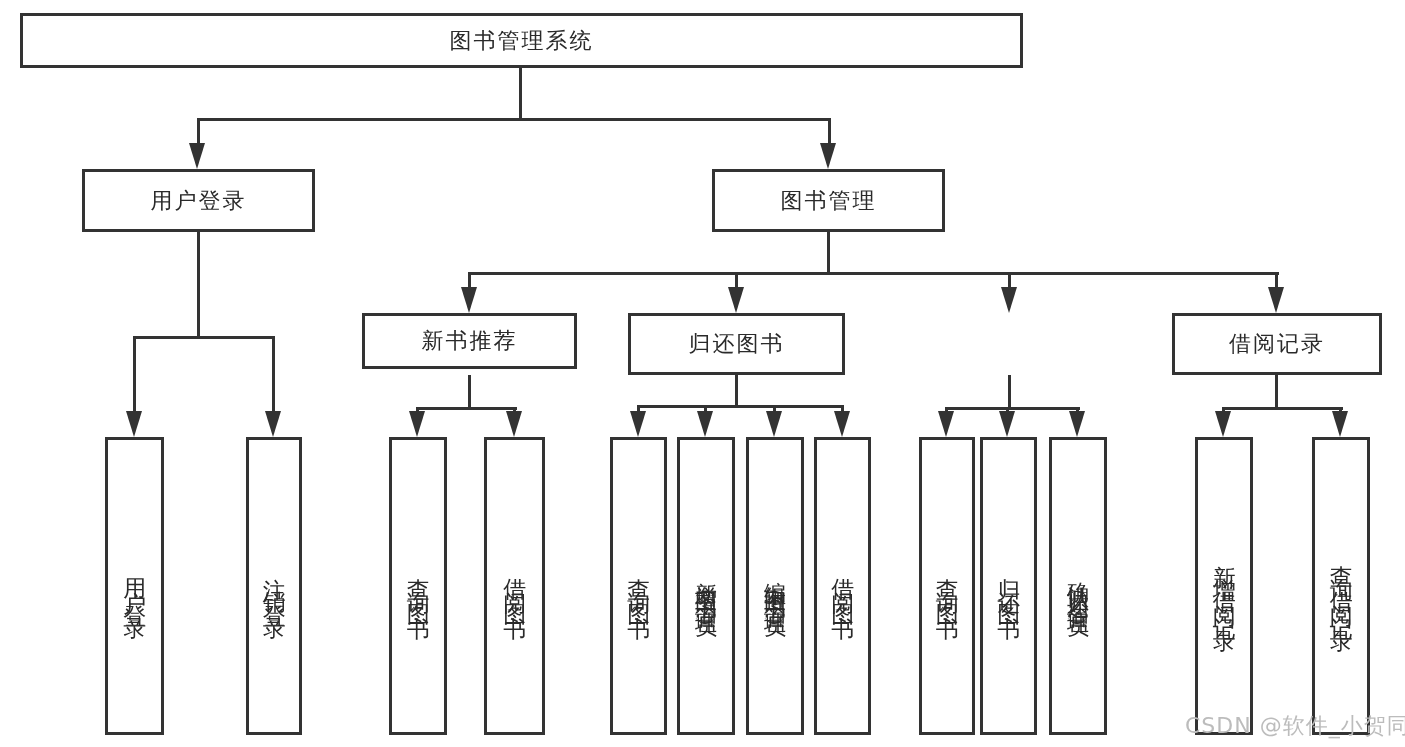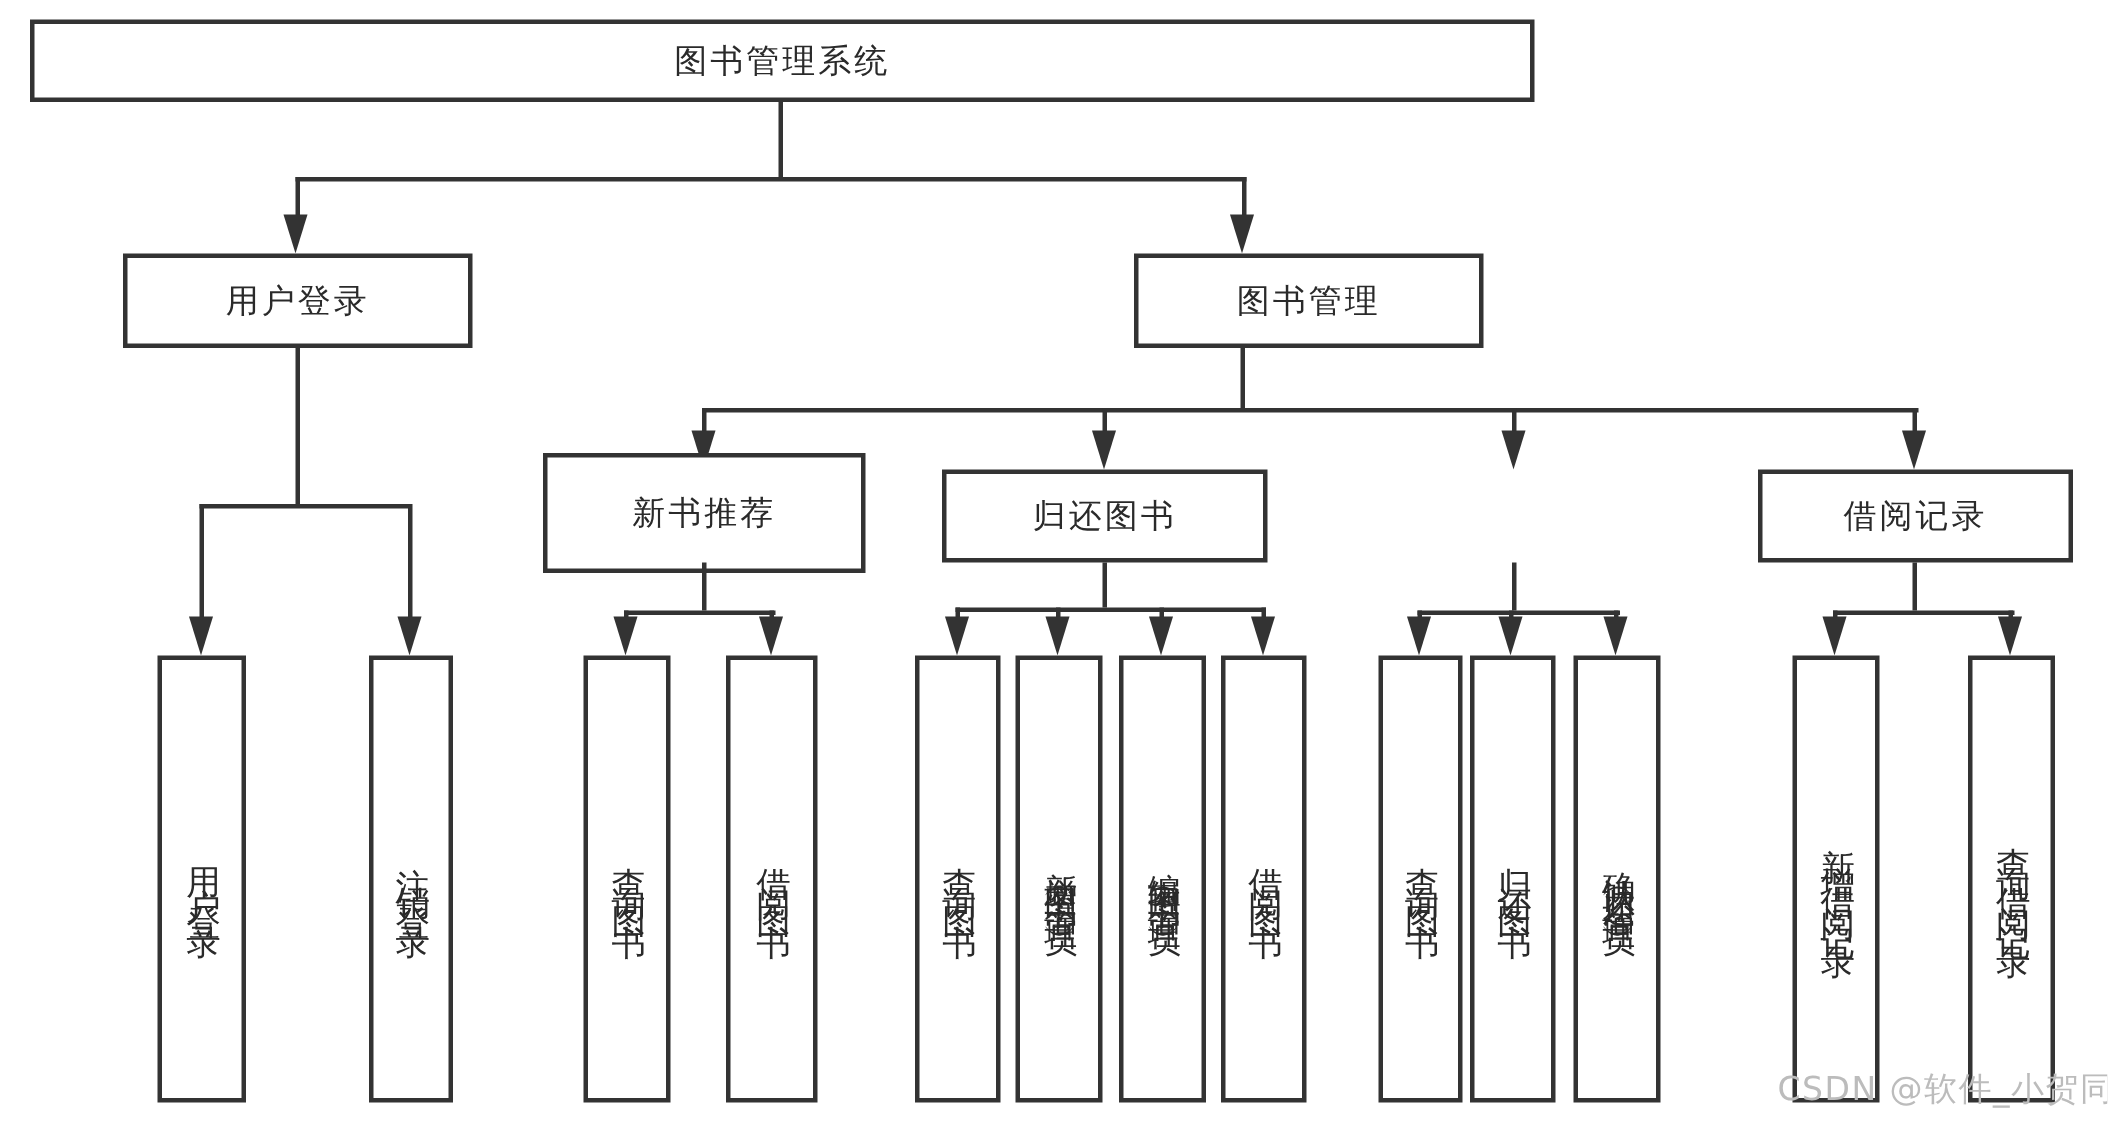--- a/index.html
+++ b/index.html
@@ -40,41 +40,41 @@
   <div class="hbox" style="left:20px;top:13px;width:1003px;height:55px;">图书管理系统</div>
 
   <div class="vl" style="left:519px;top:68px;height:50px;"></div>
   <div class="hl" style="left:197px;top:118px;width:634px;"></div>
   <div class="vl" style="left:197px;top:118px;height:28px;"></div>
   <div class="arrow" style="left:189px;top:143px;"></div>
   <div class="vl" style="left:828px;top:118px;height:28px;"></div>
   <div class="arrow" style="left:820px;top:143px;"></div>
 
   <div class="hbox" style="left:82px;top:169px;width:233px;height:63px;">用户登录</div>
-  <div class="hbox" style="left:712px;top:169px;width:233px;height:63px;margin-left:44px;">图书管理</div>
+  <div class="hbox" style="left:712px;top:169px;width:233px;height:63px;">图书管理</div>
 
   <div class="vl" style="left:197px;top:232px;height:104px;"></div>
   <div class="hl" style="left:133px;top:336px;width:141px;"></div>
   <div class="vl" style="left:133px;top:336px;height:77px;"></div>
   <div class="arrow" style="left:126px;top:411px;"></div>
   <div class="vl" style="left:272px;top:336px;height:77px;"></div>
   <div class="arrow" style="left:265px;top:411px;"></div>
 
   <div class="vl" style="left:827px;top:232px;height:40px;"></div>
   <div class="hl" style="left:469px;top:272px;width:810px;"></div>
   <div class="vl" style="left:468px;top:272px;height:17px;"></div>
   <div class="arrow" style="left:461px;top:287px;"></div>
   <div class="vl" style="left:735px;top:272px;height:17px;"></div>
   <div class="arrow" style="left:728px;top:287px;"></div>
   <div class="vl" style="left:1008px;top:272px;height:17px;"></div>
   <div class="arrow" style="left:1001px;top:287px;"></div>
   <div class="vl" style="left:1275px;top:272px;height:17px;"></div>
   <div class="arrow" style="left:1268px;top:287px;"></div>
 
-  <div class="hbox" style="left:362px;top:302px;width:215px;height:80px;">新书推荐</div>
+  <div class="hbox" style="left:362px;top:313px;width:215px;height:56px;">新书推荐</div>
   <div class="hbox" style="left:628px;top:313px;width:217px;height:62px;">归还图书</div>
   <div class="hbox" style="left:1172px;top:313px;width:210px;height:62px;text-align:center;">借阅记录</div>
 
   <div class="vl" style="left:468px;top:375px;height:32px;"></div>
   <div class="hl" style="left:416px;top:407px;width:101px;"></div>
   <div class="vl" style="left:416px;top:407px;height:6px;"></div>
   <div class="arrow" style="left:409px;top:411px;"></div>
   <div class="vl" style="left:513px;top:407px;height:6px;"></div>
   <div class="arrow" style="left:506px;top:411px;"></div>
 

